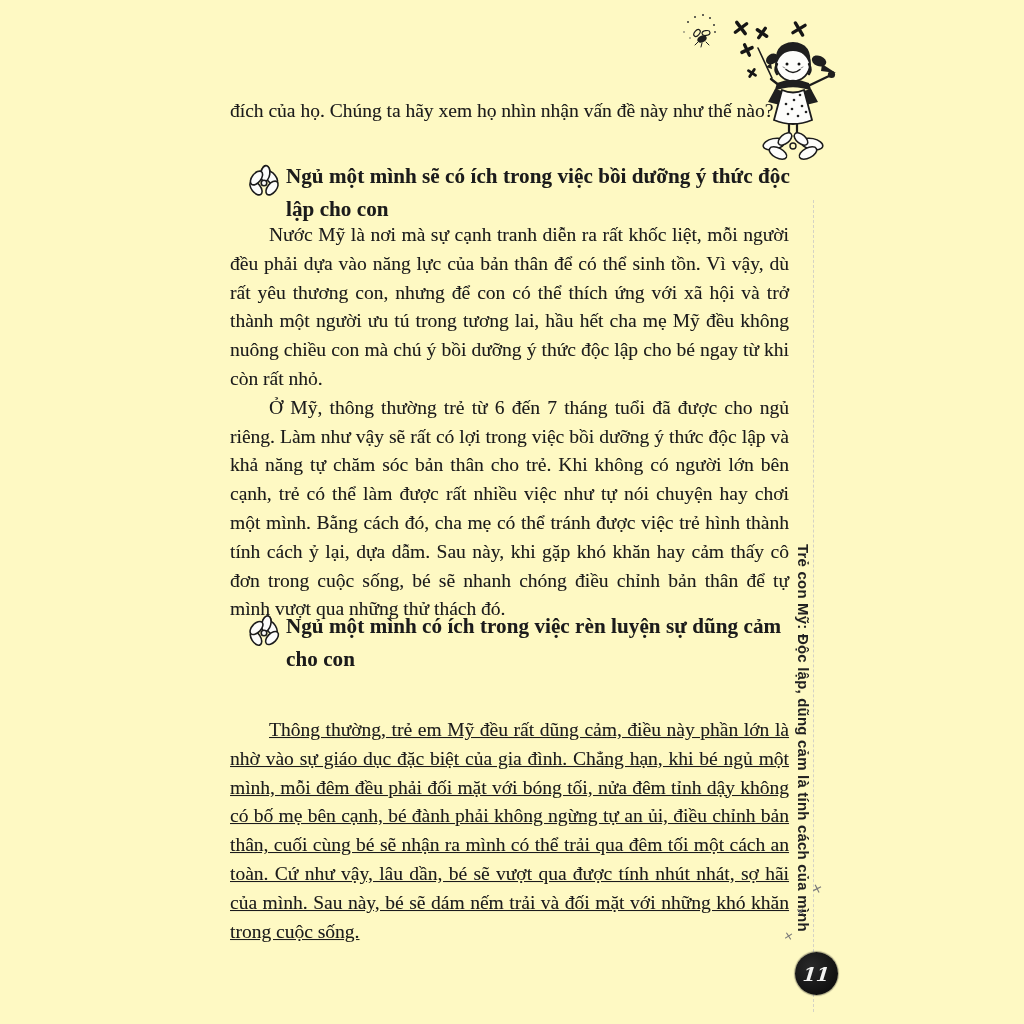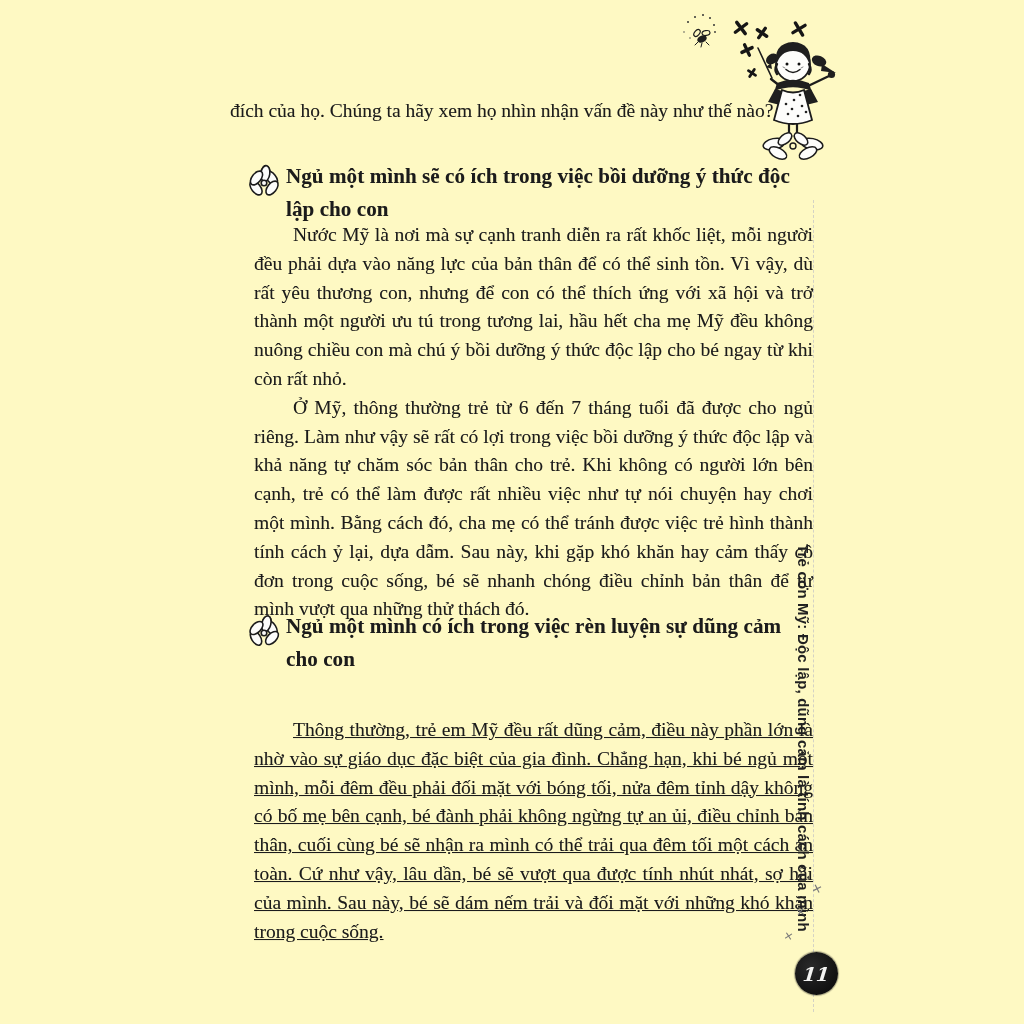--- a/index.html
+++ b/index.html
@@ -16,21 +16,21 @@
   .section-heading{
     position:absolute;left:245px;display:flex;align-items:flex-start;
   }
   .flower-icon{flex:0 0 38px;margin-top:1px;}
   .heading-text{
     font-weight:bold;font-size:21px;line-height:32.5px;width:516px;
     margin-left:3px;letter-spacing:0.1px;
   }
   .body-block{
     position:absolute;left:230px;width:559px;
-    font-size:19.5px;line-height:28.8px;text-align:justify;margin-left:24px;
+    font-size:19.5px;line-height:28.8px;text-align:justify;
   }
   .body-block p{margin:0;text-indent:39px;}
   .sidebar-vertical{
     position:absolute;left:788px;top:544px;height:360px;width:24px;
     writing-mode:vertical-rl;white-space:nowrap;
     font-family:"Liberation Sans","DejaVu Sans",sans-serif;
     font-weight:bold;font-size:15px;letter-spacing:0.2px;color:#212121;
     text-shadow:none;
   }
   .scan-line{

